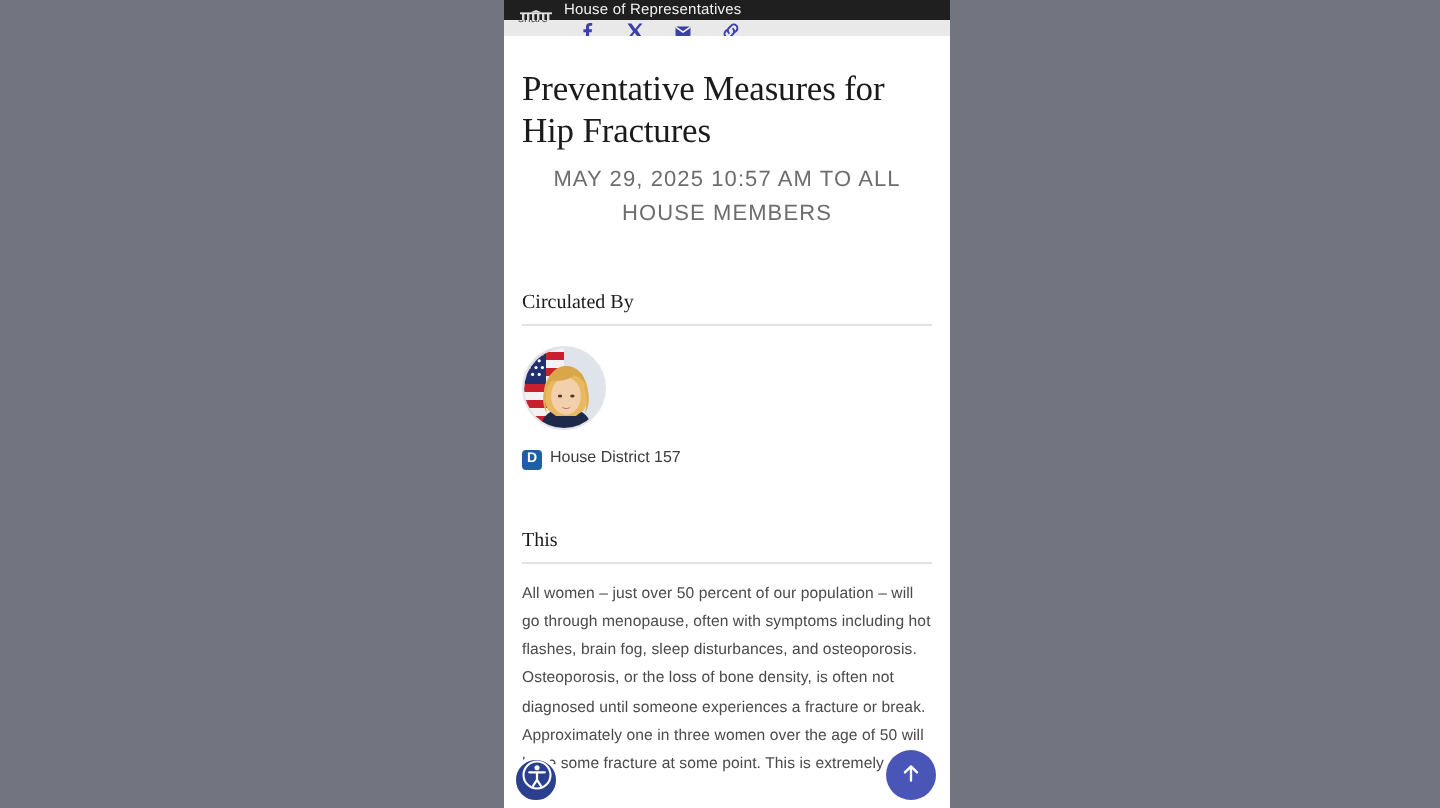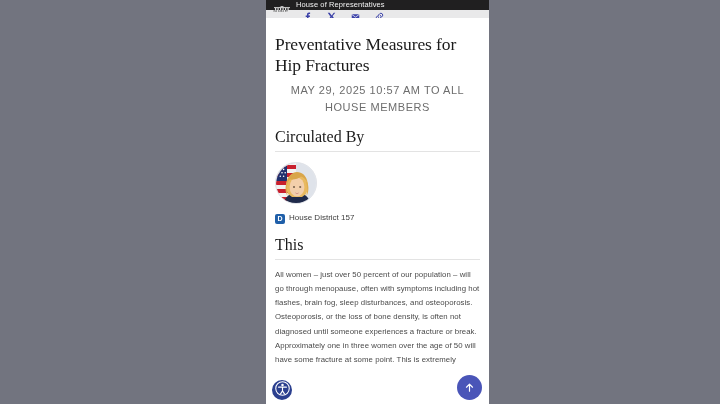--- a/index.html
+++ b/index.html
@@ -7,21 +7,21 @@
     width:720px; height:404px; overflow:hidden;
     background:#72747f;
     font-family:"Liberation Sans", sans-serif;
   }
   .backdrop{
     position:absolute; inset:0;
     background:#72747f;
   }
   
   .device{
-    position:absolute; left:266px; top:0; width:223px; height:404px;
+    position:absolute; left:252px; top:0; width:223px; height:404px;
     background:#ffffff; overflow:hidden;
   }
   
   .topbar{
     position:absolute; left:0; top:0; width:100%; height:10px;
     background:#201f20; display:flex; align-items:center; gap:5px;
     padding-left:7px;
   }
   .capitol-icon{ width:18px; height:9px; display:block; }
   .topbar-title{
@@ -50,22 +50,22 @@
     font-weight:400; letter-spacing:-.1px;
     margin-top:16px;
   }
   .doc-meta{
     font-family:Liberation Sans, sans-serif;
     font-size:11px; line-height:1.55; color:#6d6d6d;
     letter-spacing:.55px; margin-top:5px;text-align:center;
   }
   .section-head{
     font-family:"Liberation Serif", serif;
-    font-size:16px; color:#1b1b1b; font-weight:400;
-    margin-top:12px;
+    font-size:10px; color:#1b1b1b; font-weight:400;
+    margin-top:30px;
   }
   .rule{
     height:1px; background:#e3e3e3; margin-top:5px; width:100%;
   }
   .avatar-wrap{ margin-top:10px; }
   .avatar{
     width:42px; height:42px; border-radius:50%;
     overflow:hidden; display:block; background:#cfd3dc;
     border:1px solid #e2e4e9;
   }

